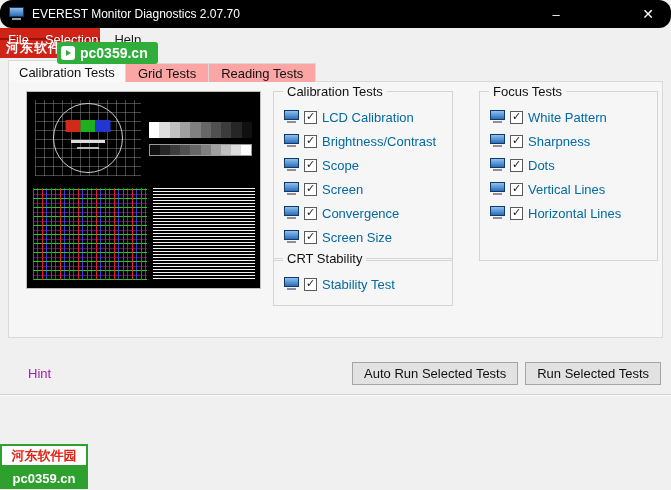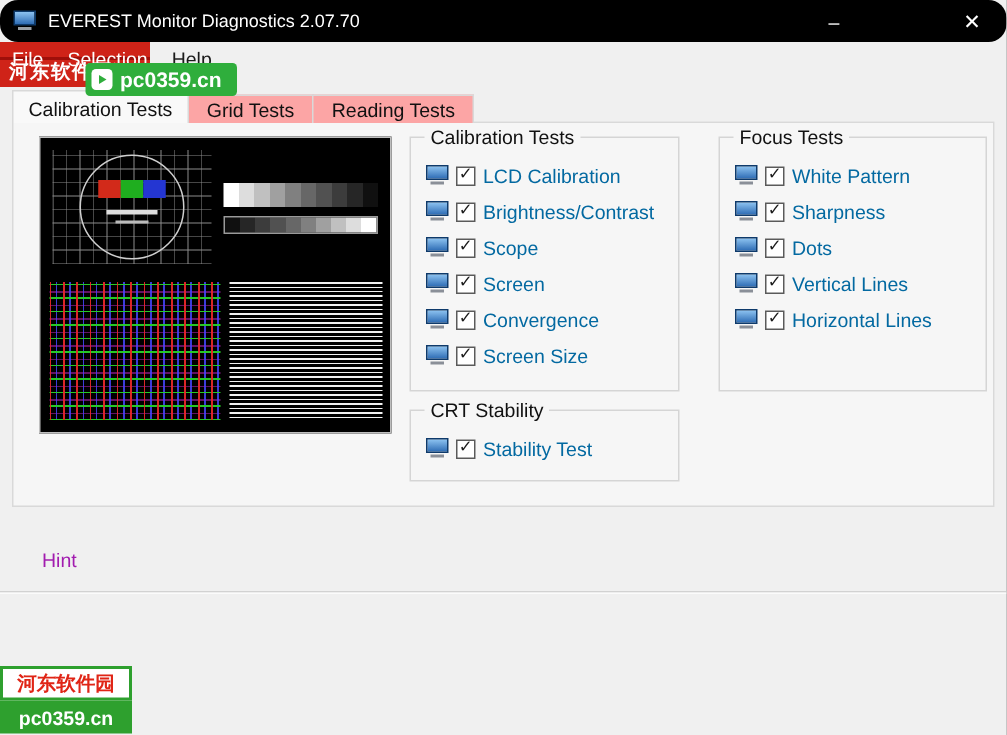--- a/index.html
+++ b/index.html
@@ -79,21 +79,21 @@
                            repeating-linear-gradient(0deg,transparent 0 4px,rgba(220,40,220,.45) 4px 5px,transparent 5px 9px);}
   .q-lines{position:absolute;left:126px;top:96px;width:102px;height:92px;
           background:repeating-linear-gradient(180deg,#f2f2f2 0 1px,#000 1px 3px);}
 
   
   .group{position:absolute;border:1px solid #d5d5d5;}
   .group-title{position:absolute;top:-8px;left:9px;background:#f6f6f6;padding:0 4px;font-size:13px;color:#111;
           white-space:nowrap;}
   .g-cal{left:264px;top:9px;width:178px;height:168px;}
   .g-focus{left:470px;top:9px;width:177px;height:168px;}
-  .g-crt{left:264px;top:191px;width:178px;height:46px;}
+  .g-crt{left:264px;top:176px;width:178px;height:46px;}
   .rows{padding:13px 0 0 10px;}
   .crow{display:flex;align-items:center;gap:5px;height:24px;}
   .micon{position:relative;width:15px;height:14px;flex:0 0 15px;}
   .micon::before{content:"";position:absolute;left:0;top:0;width:15px;height:10px;box-sizing:border-box;
           border:1px solid #0e3a6b;background:linear-gradient(#8cc2f0,#2f6db5);}
   .micon::after{content:"";position:absolute;left:3px;bottom:1px;width:9px;height:2px;background:#8a8f98;}
   .cbox{width:13px;height:13px;flex:0 0 13px;box-sizing:border-box;background:#fff;border:1px solid #5a5a5a;
           display:inline-flex;align-items:center;justify-content:center;}
   .cbox.checked::after{content:"✓";font-size:11px;font-weight:bold;color:#1a1a1a;line-height:1;margin-top:-1px;}
   .clabel{font-size:13px;color:#0369a1;white-space:nowrap;}
@@ -236,17 +236,21 @@
         <div class="crow">
           <span class="micon"></span>
           <span class="cbox checked"></span>
           <span class="clabel">Stability Test</span>
         </div>
       </div>
     </div>
 
   </div>
 
+  <div class="btn-row">
+    <button class="btn">Auto Run Selected Tests</button>
+    <button class="btn">Run Selected Tests</button>
+  </div>
 
   <span class="hint-label">Hint</span>
   <div class="etched"></div>
 
 </div>
 
 </body></html>

